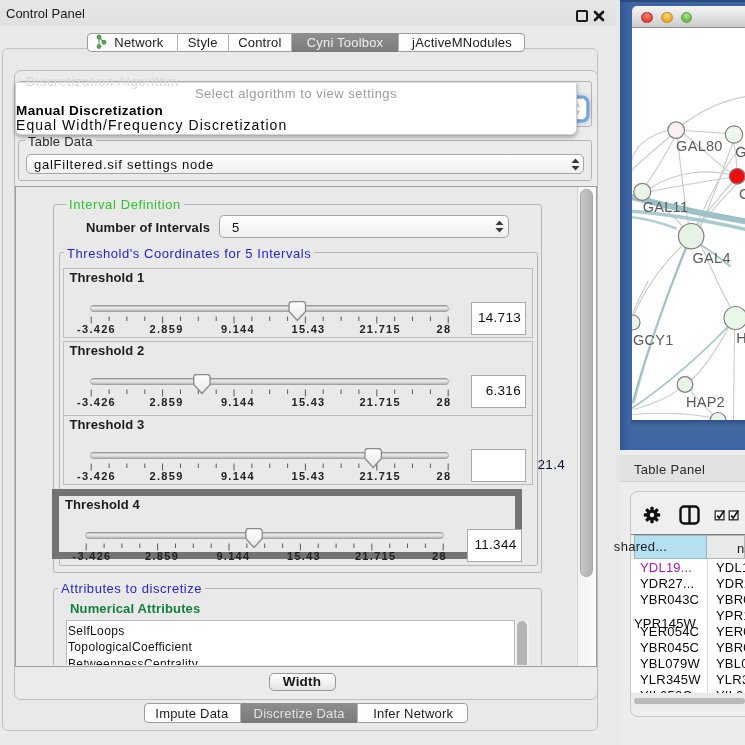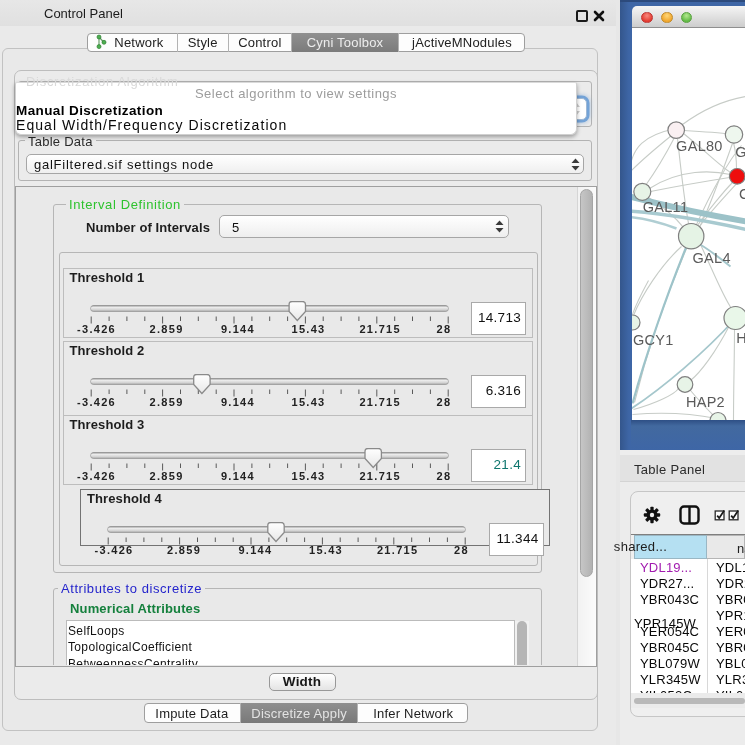--- a/index.html
+++ b/index.html
@@ -3,21 +3,21 @@
 <style>
 html,body{margin:0;padding:0;}
 body{width:745px;height:745px;overflow:hidden;position:relative;
  font-family:"Liberation Sans",sans-serif;background:#e7e7e7;}
 .abs{position:absolute;}
 .lbl{position:absolute;white-space:nowrap;}
 .seg{display:flex;align-items:center;justify-content:center;text-align:center;}
 </style></head><body>
 
 <div class="abs" style="left:0;top:0;width:616px;height:26px;background:linear-gradient(#e7e7e7,#e0e0e0);border-bottom:1px solid #d0d0d0;"></div>
-<div class="lbl" style="left:6px;top:5.5px;font-size:13px;letter-spacing:0;color:#1b1b1b;margin-left:38px;">Control Panel</div>
+<div class="lbl" style="left:6px;top:5.5px;font-size:13px;letter-spacing:0;color:#1b1b1b;">Control Panel</div>
 <div class="abs" style="left:576px;top:10px;width:8px;height:8px;border:2px solid #1a1a1a;border-radius:2px;"></div>
 <svg class="abs" style="left:593px;top:10px" width="12" height="12" viewBox="0 0 12 12">
 <path d="M2 2 L10 10 M10 2 L2 10" stroke="#111" stroke-width="2.6" stroke-linecap="round"></path>
   </svg>
 <div class="abs" style="left:0;top:26px;width:616px;height:719px;background:#eaeaea;"></div>
 <div class="abs" style="left:2px;top:48px;width:596px;height:683px;background:#e9e9e9;border:1px solid #c2c2c2;border-radius:6px;box-sizing:border-box;"></div>
 <div class="abs" style="left:87px;top:33px;width:438px;height:19px;background:#fdfdfd;border:1px solid #9e9e9e;border-radius:4px;box-sizing:border-box;"></div>
 <div class="abs seg" style="left:87px;top:33px;width:89.69999999999999px;height:19px;box-sizing:border-box;font-size:13px;letter-spacing:.2px;color:#222;border-radius:4px 0 0 4px;padding-left:14px;">Network</div>
 <div class="abs seg" style="left:176.7px;top:33px;width:51.0px;height:19px;box-sizing:border-box;font-size:13px;letter-spacing:.2px;color:#222;border-left:1px solid #b3b3b3;">Style</div>
 <div class="abs seg" style="left:227.7px;top:33px;width:63.30000000000001px;height:19px;box-sizing:border-box;font-size:13px;letter-spacing:.2px;color:#222;border-left:1px solid #b3b3b3;">Control</div>
@@ -51,20 +51,21 @@
 <div class="abs" style="left:37px;top:17px;width:489px;height:369px;border:1px solid #b6b6b6;border-radius:3px;box-sizing:border-box;"></div>
 <div class="abs" style="left:50px;top:10px;font-size:13px;letter-spacing:.25px;color:#2ec32e;background:#e9e9e9;padding:0 3px;white-space:nowrap;letter-spacing:.6px;">Interval Definition</div>
 <div class="abs" style="left:70px;top:33px;font-size:13px;font-weight:bold;letter-spacing:.1px;color:#1d1d1d;white-space:nowrap;">Number of Intervals</div>
 <div class="abs" style="left:203px;top:28px;width:290px;height:23px;background:linear-gradient(#ffffff,#eeeeee);border:1px solid #a6a6a6;border-radius:5px;box-sizing:border-box;"></div>
 <div class="abs" style="left:216px;top:33px;font-size:13px;color:#111;">5</div>
 <svg class="abs" style="left:478px;top:33px" width="11" height="13" viewBox="0 0 11 13">
 <path d="M5.5 0.5 L9.5 5 L1.5 5 Z" fill="#3a3a3a"></path>
       <path d="M5.5 12.5 L9.5 8 L1.5 8 Z" fill="#3a3a3a"></path>
     </svg>
 <div class="abs" style="left:43px;top:65px;width:479px;height:314px;border:1px solid #b6b6b6;border-radius:3px;box-sizing:border-box;"></div>
+<div class="abs" style="left:48px;top:59px;font-size:13px;letter-spacing:.55px;color:#2525cc;background:#e9e9e9;padding:0 3px;white-space:nowrap;">Threshold's Coordinates for 5 Intervals</div>
 <div class="abs" style="left:46.5px;top:81.0px;width:470px;height:70px;border:1px solid #bdbdbd;box-sizing:border-box;background:#e9e9e9;overflow:visible;">
 <div class="lbl" style="left:6px;top:1px;font-size:13px;font-weight:bold;letter-spacing:.1px;color:#1d1d1d;">Threshold 1</div>
 <svg class="abs" style="left:0;top:32px" width="470" height="36" viewBox="0 0 470 36">
         <defs>
           <linearGradient id="tg" x1="0" y1="0" x2="0" y2="1">
             <stop offset="0" stop-color="#ffffff"></stop>
             <stop offset="0.55" stop-color="#f2f2f2"></stop>
             <stop offset="1" stop-color="#e8e8e8"></stop>
           </linearGradient>
           <linearGradient id="trk" x1="0" y1="0" x2="0" y2="1">
@@ -196,23 +197,23 @@
         <path d="M384.2 15.5 L384.2 22.5" stroke="#5a5a5a" stroke-width="1"></path>
         <path d="M301.0 3.4 Q301.0 0.5 304.0 0.5 L314.4 0.5 Q317.4 0.5 317.4 3.4 L317.4 10.5 L309.2 19.5 L301.0 10.5 Z" fill="url(#tg)" stroke="#8a8a8a" stroke-width="1.3"></path>
       </svg>
 <div class="lbl" style="left:3.0px;top:54px;width:60px;text-align:center;font-size:11px;font-weight:bold;letter-spacing:1.3px;color:#222;">-3.426</div>
 <div class="lbl" style="left:73.1px;top:54px;width:60px;text-align:center;font-size:11px;font-weight:bold;letter-spacing:1.3px;color:#222;">2.859</div>
 <div class="lbl" style="left:144.4px;top:54px;width:60px;text-align:center;font-size:11px;font-weight:bold;letter-spacing:1.3px;color:#222;">9.144</div>
 <div class="lbl" style="left:215.0px;top:54px;width:60px;text-align:center;font-size:11px;font-weight:bold;letter-spacing:1.3px;color:#222;">15.43</div>
 <div class="lbl" style="left:286.7px;top:54px;width:60px;text-align:center;font-size:11px;font-weight:bold;letter-spacing:1.3px;color:#222;">21.715</div>
 <div class="lbl" style="left:350.5px;top:54px;width:60px;text-align:center;font-size:11px;font-weight:bold;letter-spacing:1.3px;color:#222;">28</div>
 <div class="abs" style="left:407.5px;top:33px;width:55px;height:33px;background:#fff;border:1px solid #a9a9a9;box-sizing:border-box;"></div>
-<div class="lbl" style="left:407.5px;top:41px;width:50px;text-align:right;font-size:13.5px;letter-spacing:.3px;color:#0f766e;">21.4</div>
-</div>
-<div class="abs" style="left:64px;top:302.0px;width:470px;height:57px;border:1px solid #737373;box-sizing:border-box;background:#e9e9e9;overflow:visible;">
+<div class="lbl" style="left:407.5px;top:41px;width:50px;text-align:right;font-size:13.5px;letter-spacing:.3px;color:#0f172a;padding-left:44px;">21.4</div>
+</div>
+<div class="abs" style="left:36px;top:302.0px;width:470px;height:70px;border:7px solid #737373;box-sizing:border-box;background:#e9e9e9;overflow:visible;">
 <div class="lbl" style="left:6px;top:1px;font-size:13px;font-weight:bold;letter-spacing:.1px;color:#1d1d1d;">Threshold 4</div>
 <svg class="abs" style="left:0;top:32px" width="470" height="36" viewBox="0 0 470 36">
         <defs>
           <linearGradient id="tg" x1="0" y1="0" x2="0" y2="1">
             <stop offset="0" stop-color="#ffffff"></stop>
             <stop offset="0.55" stop-color="#f2f2f2"></stop>
             <stop offset="1" stop-color="#e8e8e8"></stop>
           </linearGradient>
           <linearGradient id="trk" x1="0" y1="0" x2="0" y2="1">
             <stop offset="0" stop-color="#6e6e6e"></stop>
@@ -260,21 +261,21 @@
 <div class="abs" style="left:50px;top:432.5px;width:449px;height:60px;background:#fff;border:1px solid #bbb;box-sizing:border-box;"></div>
 <div class="abs" style="left:52px;top:436.5px;font-size:12px;letter-spacing:.35px;color:#111;white-space:nowrap;">SelfLoops</div>
 <div class="abs" style="left:52px;top:453.29999999999995px;font-size:12px;letter-spacing:.35px;color:#111;white-space:nowrap;">TopologicalCoefficient</div>
 <div class="abs" style="left:52px;top:470.1px;font-size:12px;letter-spacing:.35px;color:#111;white-space:nowrap;">BetweennessCentrality</div>
 <div class="abs" style="left:499px;top:433.5px;width:14px;height:58px;background:#f1f1f1;"></div>
 <div class="abs" style="left:501px;top:433.5px;width:10px;height:58px;background:#b5b5b5;border-radius:5px 5px 0 0;"></div>
 </div>
 <div class="abs seg" style="left:268.5px;top:672.5px;width:67px;height:18.5px;background:linear-gradient(#ffffff,#e4e4e4);border:1px solid #989898;border-radius:5px;box-sizing:border-box;font-size:13.5px;font-weight:bold;letter-spacing:.2px;color:#171717;">Width</div>
 <div class="abs" style="left:143.5px;top:703px;width:324.8px;height:20px;background:#fdfdfd;border:1px solid #9e9e9e;border-radius:4px;box-sizing:border-box;"></div>
 <div class="abs seg" style="left:143.5px;top:703px;width:96.69999999999999px;height:20px;box-sizing:border-box;font-size:13px;letter-spacing:.2px;color:#1d1d1d;border-radius:4px 0 0 4px;">Impute Data</div>
-<div class="abs seg" style="left:240.2px;top:703px;width:117.0px;height:20px;box-sizing:border-box;font-size:13px;letter-spacing:.2px;background:linear-gradient(#8e8e8e,#797979);color:#e3e3e3;border-left:1px solid #b3b3b3;">Discretize Apply</div>
+<div class="abs seg" style="left:240.2px;top:703px;width:117.0px;height:20px;box-sizing:border-box;font-size:13px;letter-spacing:.2px;background:linear-gradient(#8e8e8e,#797979);color:#e3e3e3;border-left:1px solid #b3b3b3;">Discretize Data</div>
 <div class="abs seg" style="left:357.2px;top:703px;width:111.10000000000002px;height:20px;box-sizing:border-box;font-size:13px;letter-spacing:.2px;color:#1d1d1d;border-left:1px solid #b3b3b3;border-radius:0 4px 4px 0;">Infer Network</div>
 <div class="abs" style="left:15px;top:82px;width:562px;height:53px;background:#fff;border:1px solid #d0d0d0;border-top-color:#dadada;box-sizing:border-box;border-radius:2px 2px 6px 6px;box-shadow:0 2px 4px rgba(0,0,0,.35);"></div>
 <div class="lbl" style="left:26px;top:74px;font-size:13px;letter-spacing:.7px;color:#d9d9d9;">Discretization Algorithm</div>
 <div class="abs" style="left:15px;top:86px;width:562px;height:14px;text-align:center;font-size:13px;letter-spacing:.5px;color:#9c9c9c;">Select algorithm to view settings</div>
 <div class="lbl" style="left:16px;top:103px;font-size:13.5px;font-weight:bold;letter-spacing:.4px;color:#000;">Manual Discretization</div>
 <div class="lbl" style="left:16px;top:116.5px;font-size:14px;letter-spacing:1.05px;color:#090909;">Equal Width/Frequency Discretization</div>
 <div class="abs" style="left:620px;top:0;width:125px;height:450px;background:linear-gradient(90deg,#34568c,#3e66a6 9px);"></div>
 <div class="abs" style="left:620px;top:0;width:125px;height:1.5px;background:#2c4a7c;"></div>
 <div class="abs" style="left:631px;top:420px;width:114px;height:30px;background:linear-gradient(#2e4f85,#42699f 6px,#3e66a6);"></div>
 <div class="abs" style="left:631.5px;top:6px;width:113.5px;height:21.5px;background:linear-gradient(#f5f5f5,#cdcdcd);border-radius:5px 0 0 0;border-bottom:1px solid #8f8f8f;box-sizing:border-box;"></div>

